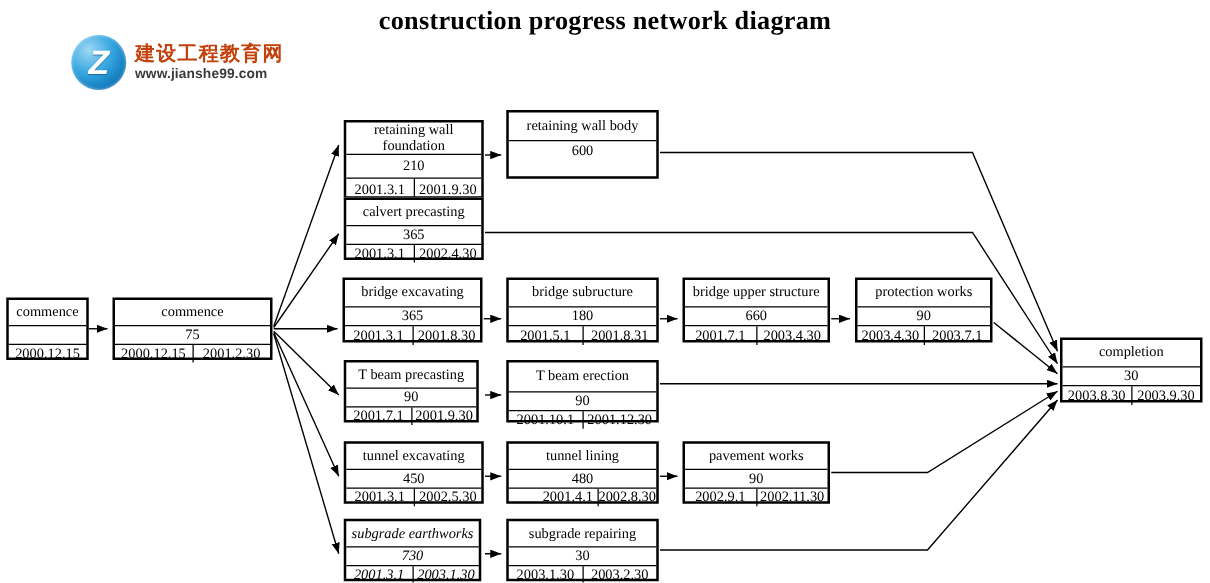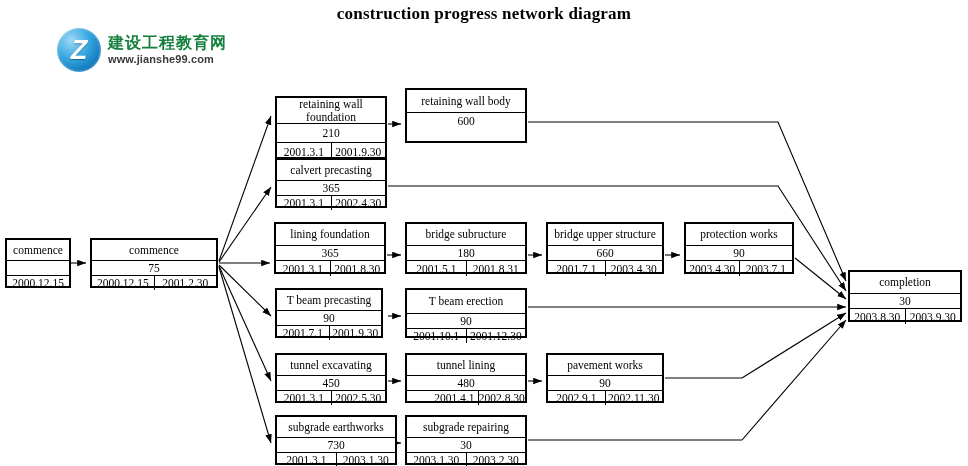--- a/index.html
+++ b/index.html
@@ -2,33 +2,33 @@
 <html><head>
 <meta charset="utf-8">
 <style>
   html,body{margin:0;padding:0;background:#ffffff;}
   body{width:968px;height:466px;position:relative;overflow:hidden;
        font-family:"Liberation Serif","DejaVu Serif",serif;color:#000;}
 
   
   #page-title{
     position:absolute;left:0;top:4px;width:968px;text-align:center;
-    font-size:17px;font-weight:bold;letter-spacing:.2px;
+    font-size:21px;font-weight:bold;letter-spacing:.2px;
   }
   #logo{position:absolute;left:57px;top:28px;display:flex;align-items:center;gap:7px;}
   #logo .mark{width:44px;height:44px;border-radius:50%;
     background:radial-gradient(circle at 32% 28%, #9fd8f5 0%, #36a7e0 42%, #0d74b8 78%, #0a5f99 100%);
     position:relative;box-shadow:inset 0 0 3px rgba(255,255,255,.6);}
   #logo .mark .z{position:absolute;left:0;top:0;width:44px;height:44px;
     display:flex;align-items:center;justify-content:center;
     font-family:"Liberation Sans",sans-serif;font-size:27px;font-weight:bold;
     font-style:italic;color:#ffffff;text-shadow:0 1px 1px rgba(0,60,100,.55);}
   #logo .words{display:flex;flex-direction:column;justify-content:center;line-height:1.08;}
   #logo .cn{font-family:"DejaVu Sans","Liberation Sans",sans-serif;
-    font-size:16px;font-weight:bold;color:#15803d;letter-spacing:1px;}
+    font-size:16px;font-weight:bold;color:#c2410c;letter-spacing:1px;}
   #logo .url{font-family:"Liberation Sans",sans-serif;font-size:11px;
     font-weight:bold;color:#3a3a3a;letter-spacing:.1px;margin-top:2px;}
 
   
   .node{position:absolute;border:2px solid #000;background:#fff;box-sizing:border-box;}
   .node .r{border-bottom:1px solid #000;box-sizing:border-box;display:flex;}
   .node .r:last-child{border-bottom:none;}
   .node .name{justify-content:center;align-items:center;text-align:center;
     font-size:11.5px;line-height:1.05;padding:1px 2px;}
   .node .dur{justify-content:center;align-items:center;font-size:11.5px;}
@@ -117,21 +117,21 @@
     </div>
     <div class="node" style="left: 275px; top: 158px; width: 112px; height: 50px;">
       <div class="r name" style="height: 21px;">calvert precasting</div>
       <div class="r dur" style="height: 15px;">365</div>
       <div class="r dates" style="height: 14px;">
         <div class="c">2001.3.1</div>
         <div class="c">2002.4.30</div>
       </div>
     </div>
     <div class="node" style="left: 274px; top: 222px; width: 112px; height: 52px;">
-      <div class="r name" style="height: 22px;">lining foundation</div>
+      <div class="r name" style="height: 22px;">bridge excavating</div>
       <div class="r dur" style="height: 15px;">365</div>
       <div class="r dates" style="height: 15px;">
         <div class="c">2001.3.1</div>
         <div class="c">2001.8.30</div>
       </div>
     </div>
     <div class="node" style="left: 405px; top: 222px; width: 122px; height: 52px;">
       <div class="r name" style="height: 22px;">bridge subructure</div>
       <div class="r dur" style="height: 15px;">180</div>
       <div class="r dates" style="height: 15px;">
@@ -188,21 +188,21 @@
       </div>
     </div>
     <div class="node" style="left: 546px; top: 353px; width: 118px; height: 50px;">
       <div class="r name" style="height: 21px;">pavement works</div>
       <div class="r dur" style="height: 15px;">90</div>
       <div class="r dates" style="height: 14px;">
         <div class="c">2002.9.1</div>
         <div class="c">2002.11.30</div>
       </div>
     </div>
-    <div class="node" style="left: 275px; top: 415px; width: 122px; height: 50px;">
+    <div class="node" style="left: 275px; top: 415px; width: 110px; height: 50px; font-style: italic;">
       <div class="r name" style="height: 21px;">subgrade earthworks</div>
       <div class="r dur" style="height: 15px;">730</div>
       <div class="r dates" style="height: 14px;">
         <div class="c">2001.3.1</div>
         <div class="c">2003.1.30</div>
       </div>
     </div>
     <div class="node" style="left: 405px; top: 415px; width: 122px; height: 50px;">
       <div class="r name" style="height: 21px;">subgrade repairing</div>
       <div class="r dur" style="height: 15px;">30</div>

